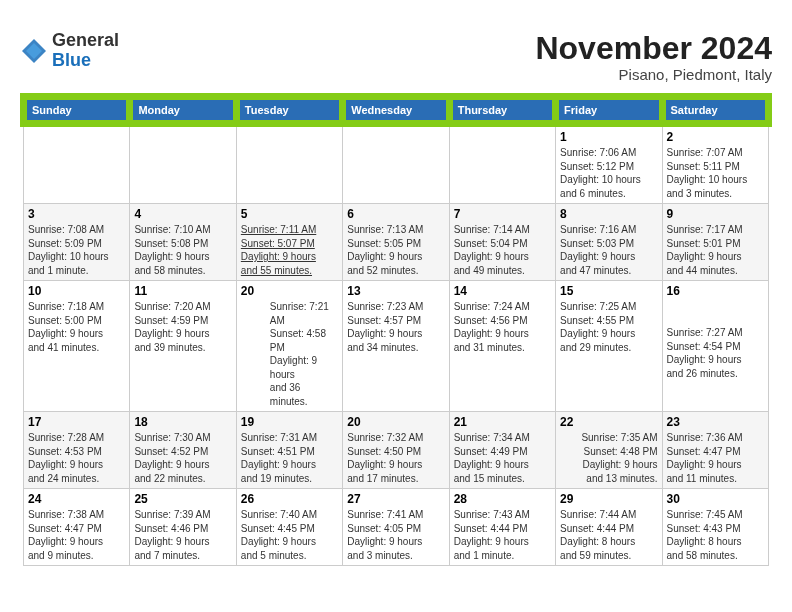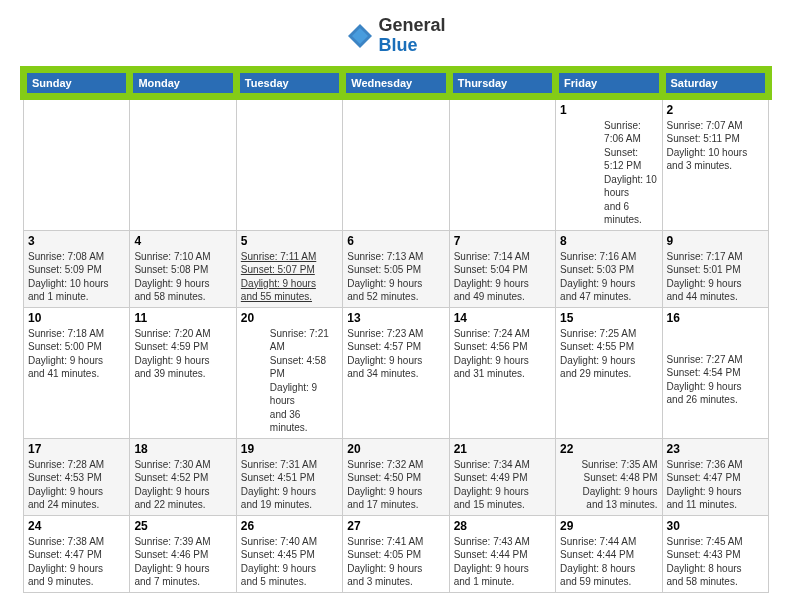--- a/index.html
+++ b/index.html
@@ -10,23 +10,24 @@
       height: 612px;
       overflow: hidden;
     }
     .page {
       width: 792px;
       height: 612px;
       padding: 16px 20px 10px 20px;
     }
     .header {
       display: flex;
-      justify-content: center;
+      justify-content: space-between;
       align-items: flex-start;
       margin-bottom: 10px;
+      margin-top: 15px;
     }
     .logo {
       display: flex;
       align-items: center;
       gap: 4px;
     }
     .logo-text {
       font-size: 18px;
       font-weight: bold;
       line-height: 1.1;
@@ -99,20 +100,22 @@
       <svg class="logo-icon" viewBox="0 0 28 28">
         <polygon points="14,2 26,14 14,26 2,14" fill="#1a6fba" opacity="0.85"></polygon>
         <polygon points="14,6 22,14 14,22 6,14" fill="#4da6e8" opacity="0.7"></polygon>
       </svg>
       <div class="logo-text">
         <span class="logo-general">General</span><br>
         <span class="logo-blue">Blue</span>
       </div>
     </div>
     <div class="title-block">
+      <div class="month-title">November 2024</div>
+      <div class="location">Pisano, Piedmont, Italy</div>
     </div>
   </div>
 
   <table class="calendar">
     <thead>
       <tr>
         <th>Sunday</th>
         <th>Monday</th>
         <th>Tuesday</th>
         <th>Wednesday</th>
@@ -123,21 +126,21 @@
     </thead>
     <tbody id="calendar-body">
     <tr>
           <td class="empty-cell"></td>
           <td class="empty-cell"></td>
           <td class="empty-cell"></td>
           <td class="empty-cell"></td>
           <td class="empty-cell"></td>
           <td>
             <span class="day-number">1</span>
-            <div class="day-info" style="white-space: pre-line; margin-left: 44px;">Sunrise: 7:06 AM
+            <div class="day-info" style="white-space: pre-line;">Sunrise: 7:06 AM
 Sunset: 5:12 PM
 Daylight: 10 hours
 and 6 minutes.</div>
           </td>
           <td>
             <span class="day-number">2</span>
             <div class="day-info" style="white-space: pre-line;">Sunrise: 7:07 AM
 Sunset: 5:11 PM
 Daylight: 10 hours
 and 3 minutes.</div>

